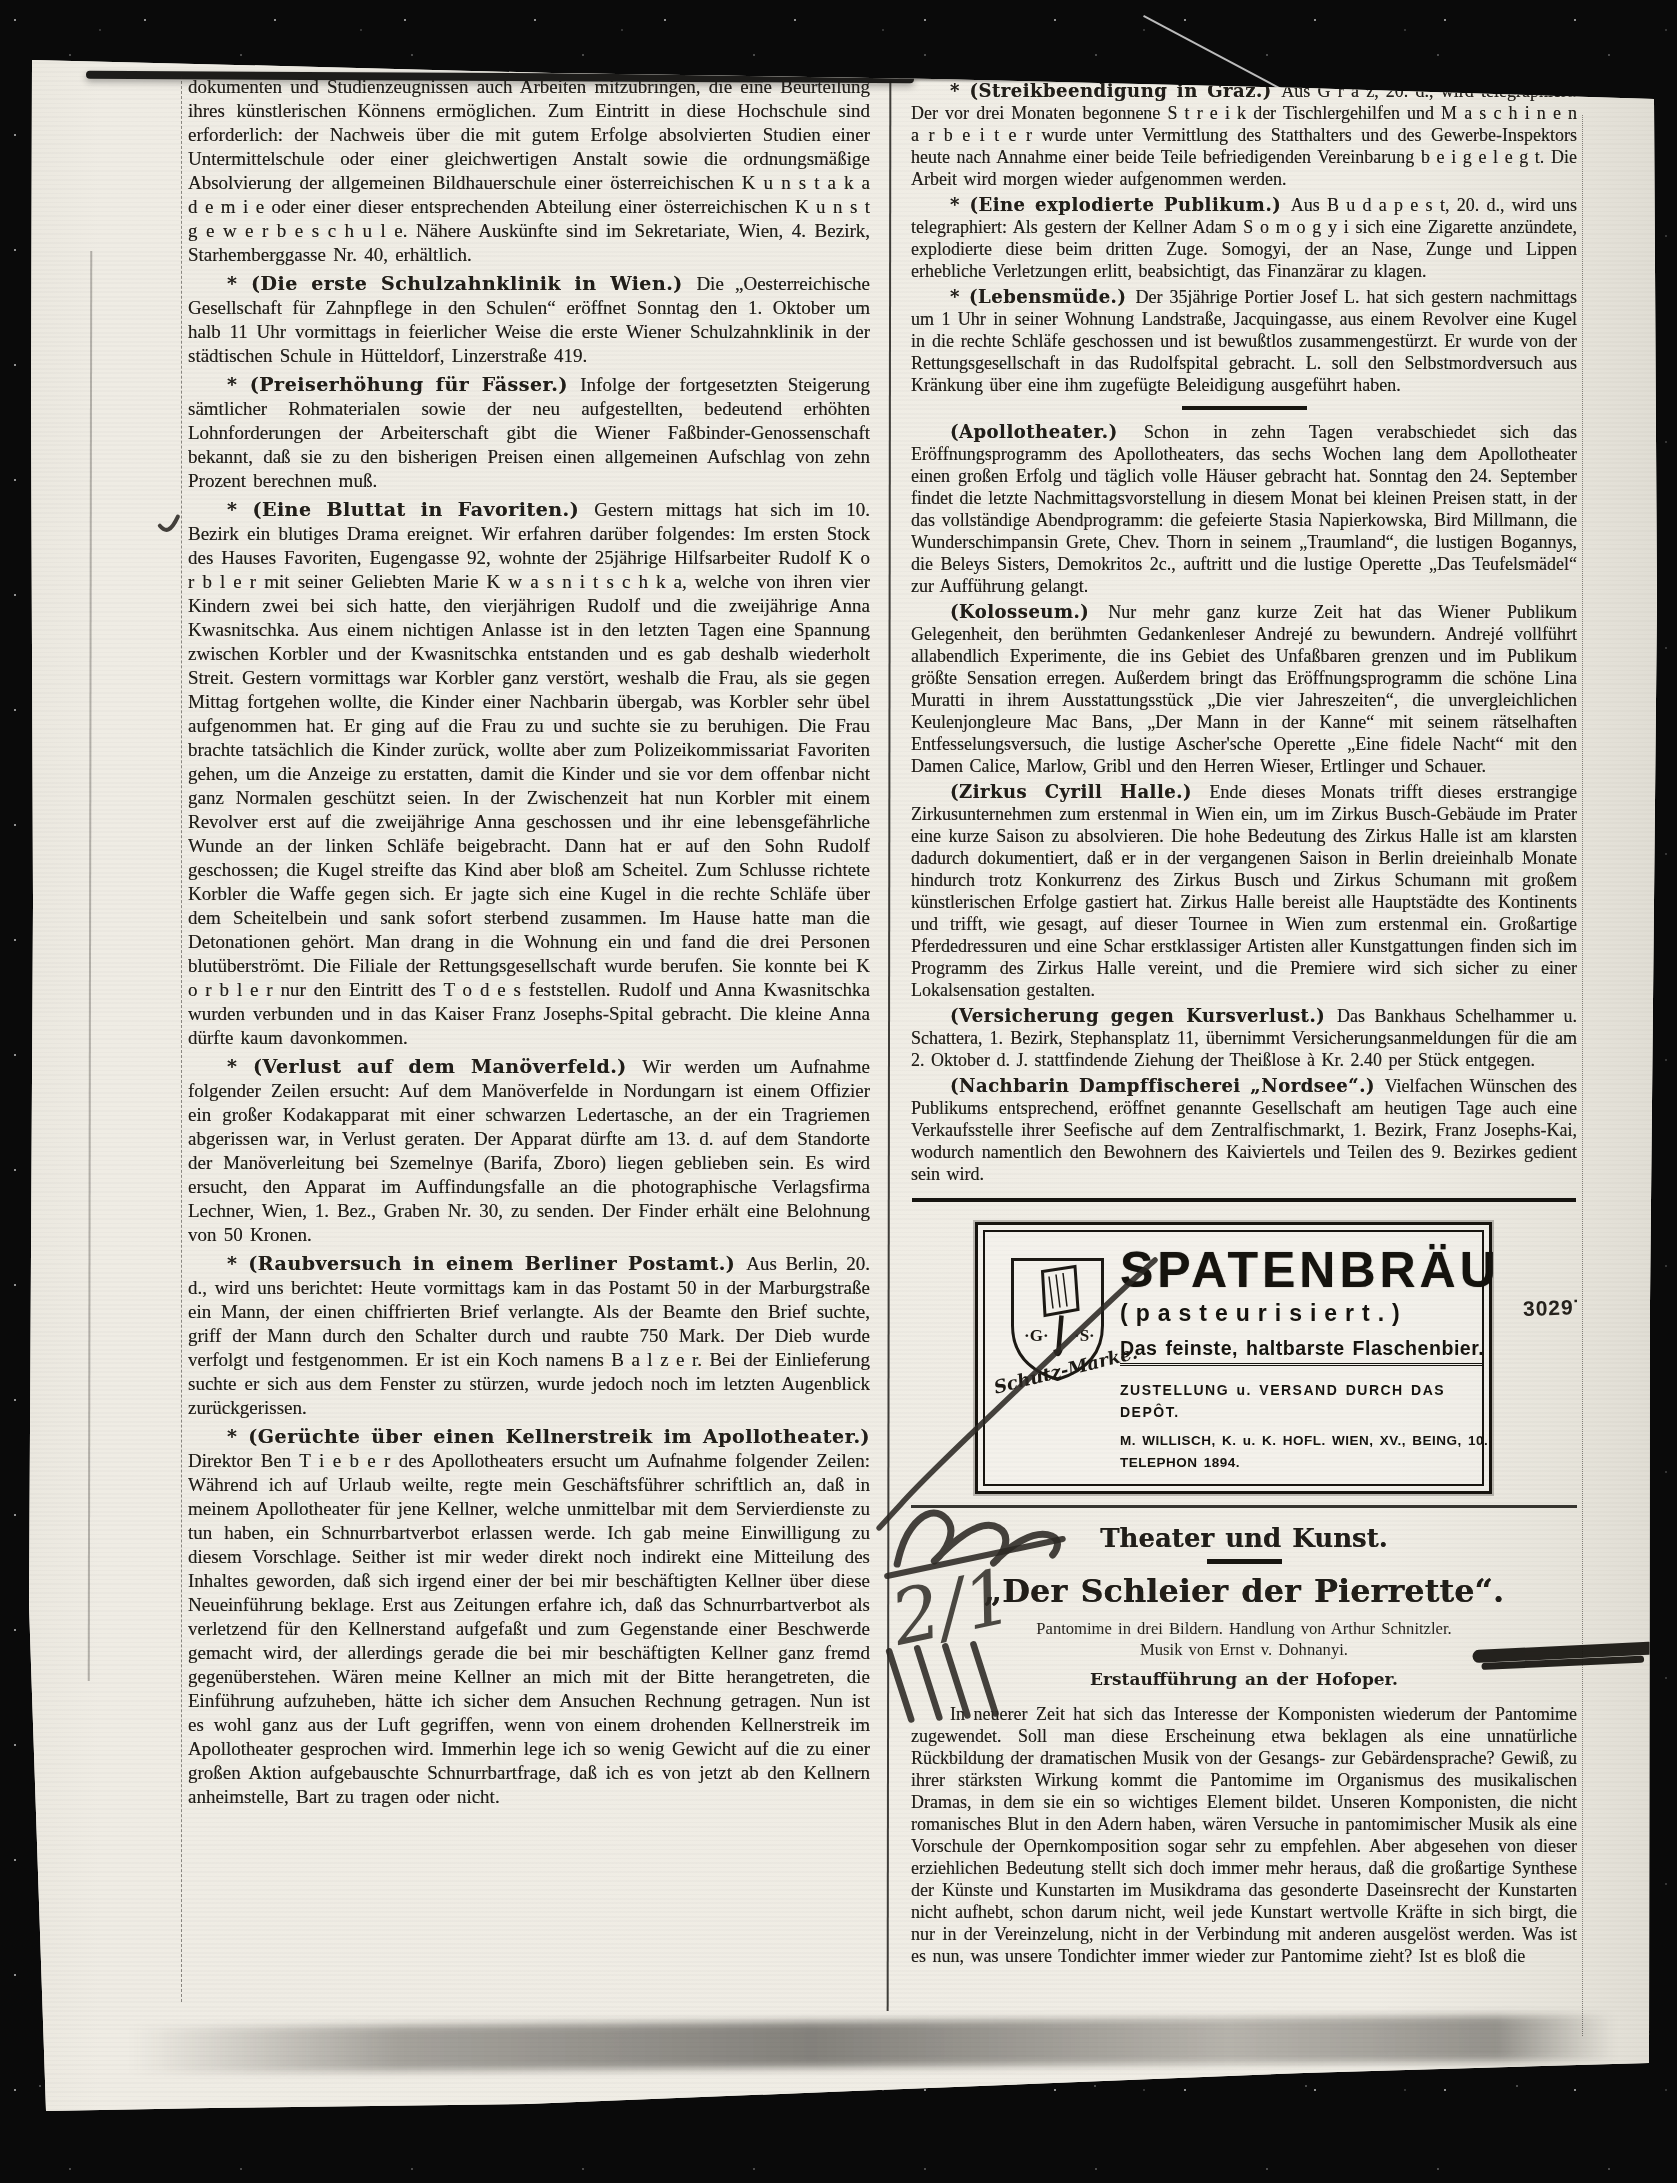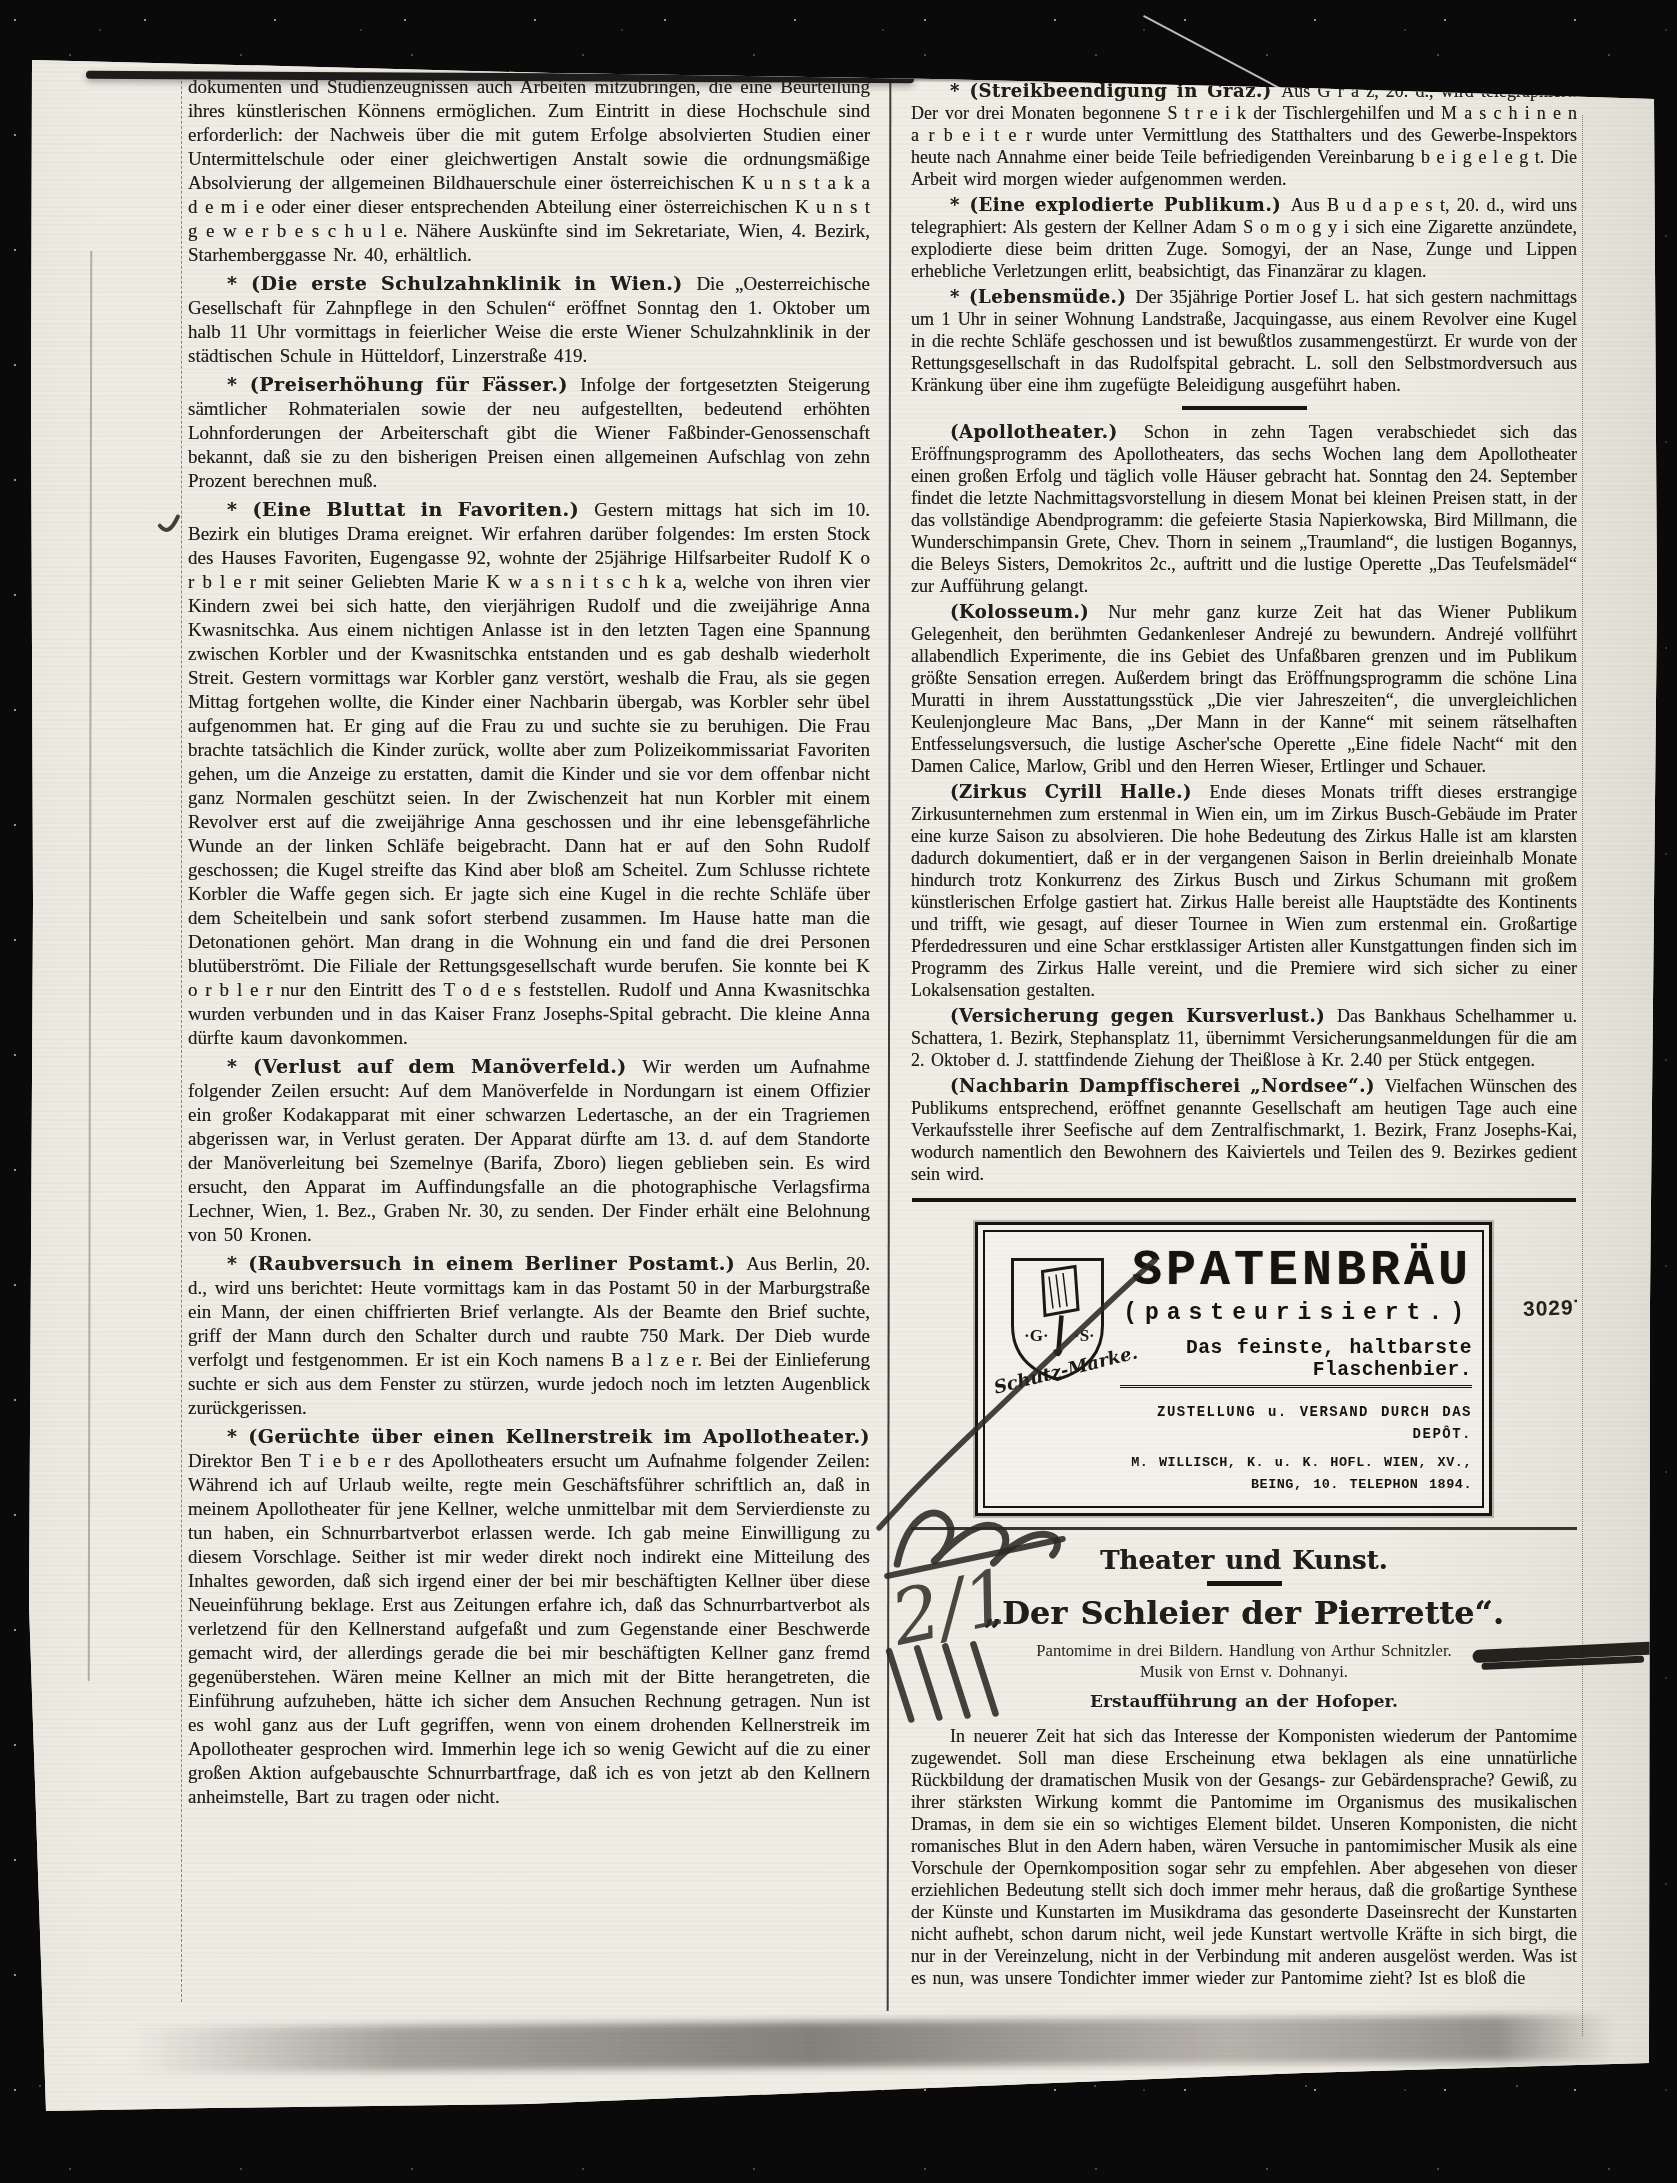--- a/index.html
+++ b/index.html
@@ -72,21 +72,21 @@
   .ad-box{
     margin-left:64px;width:511px;border:3.5px solid #17140f;box-shadow:0 0 0 2px rgba(23,20,15,.25);
     background:rgba(255,255,255,.25);
   }
   .ad-inner{border:2px solid #17140f;margin:5px;padding:13px 10px 10px 10px;display:flex;}
   .ad-left{width:125px;position:relative;flex:none;}
   .ad-mark-label{
     position:absolute;left:-3px;top:114px;transform:rotate(-14deg);
     font-family:"DejaVu Serif", serif;font-style:italic;font-weight:bold;font-size:18px;color:#1c1914;white-space:nowrap;
   }
-  .ad-right{flex:1;text-align:right;font-family:Liberation Mono, monospace;color:#15130e;}
+  .ad-right{flex:1;text-align:left;font-family:Liberation Sans, sans-serif;color:#15130e;}
   .ad-brand{font-size:50px;font-weight:bold;letter-spacing:4px;line-height:1.02;text-shadow:0 0 1px rgba(20,18,14,.6);}
   .ad-sub{font-size:23px;font-weight:bold;letter-spacing:8px;margin-top:6px;}
   .ad-tagline{display:inline-block;font-size:19.6px;font-weight:bold;letter-spacing:0.5px;margin-top:13px;padding-bottom:4px;border-bottom:3.5px double #15130e;}
   .ad-delivery{font-size:14px;font-weight:bold;letter-spacing:1.5px;margin-top:13px;}
   .ad-address{font-size:13.5px;font-weight:bold;letter-spacing:0.5px;margin-top:7px;}
   .ad-number{
     position:absolute;right:-9px;top:75px;font-family:"Liberation Sans", sans-serif;
     font-size:21px;font-weight:bold;letter-spacing:1px;color:#24211b;transform:rotate(-2deg);
   }
 

